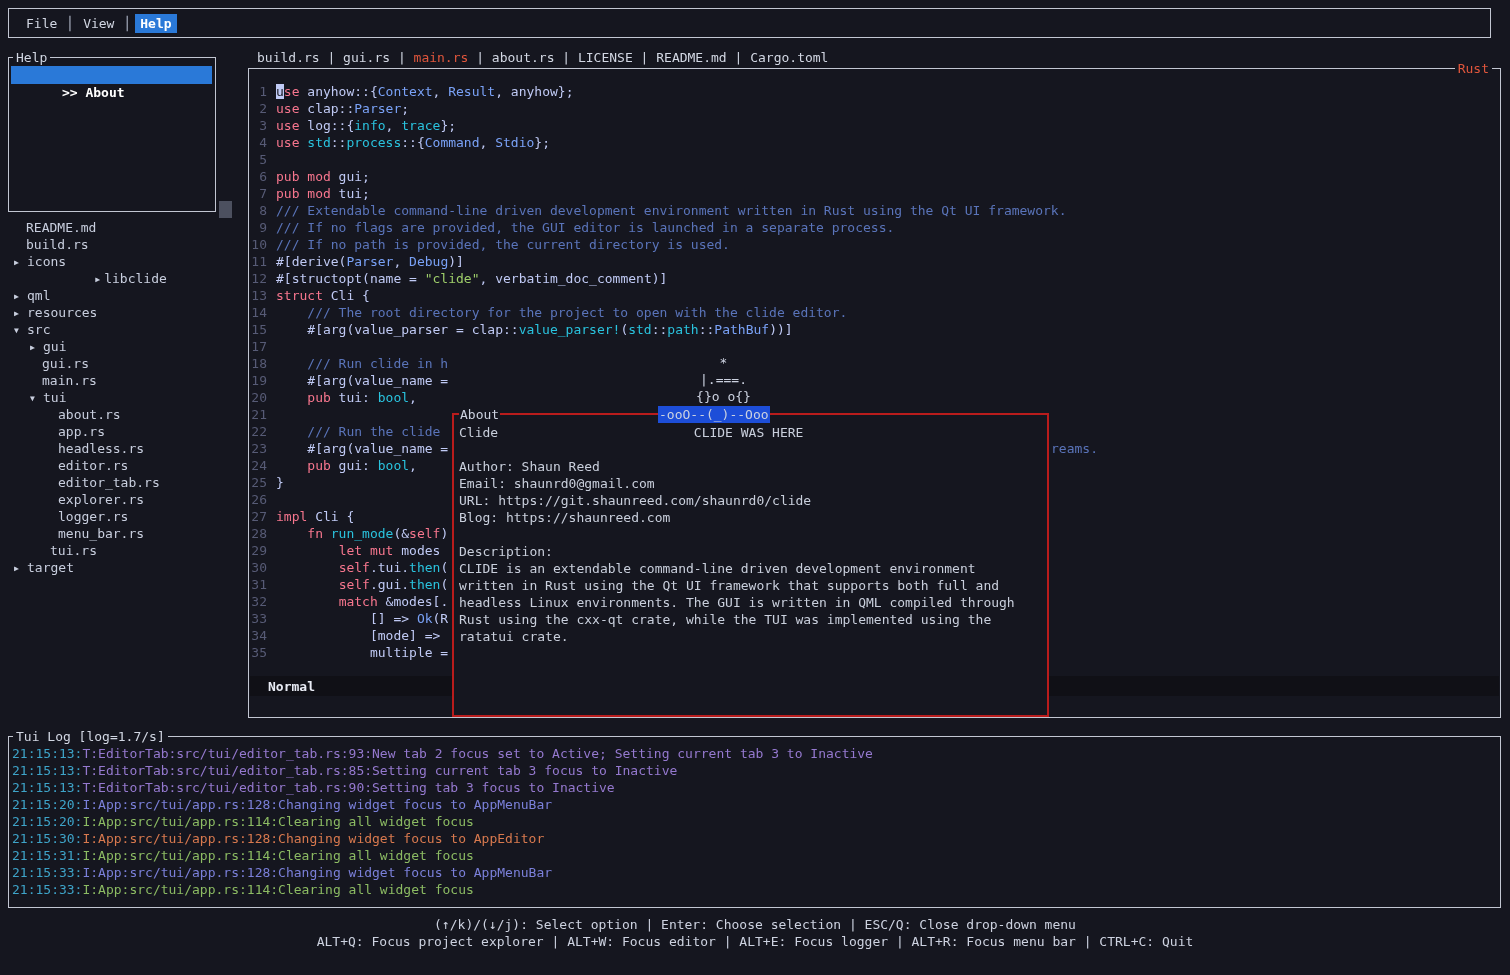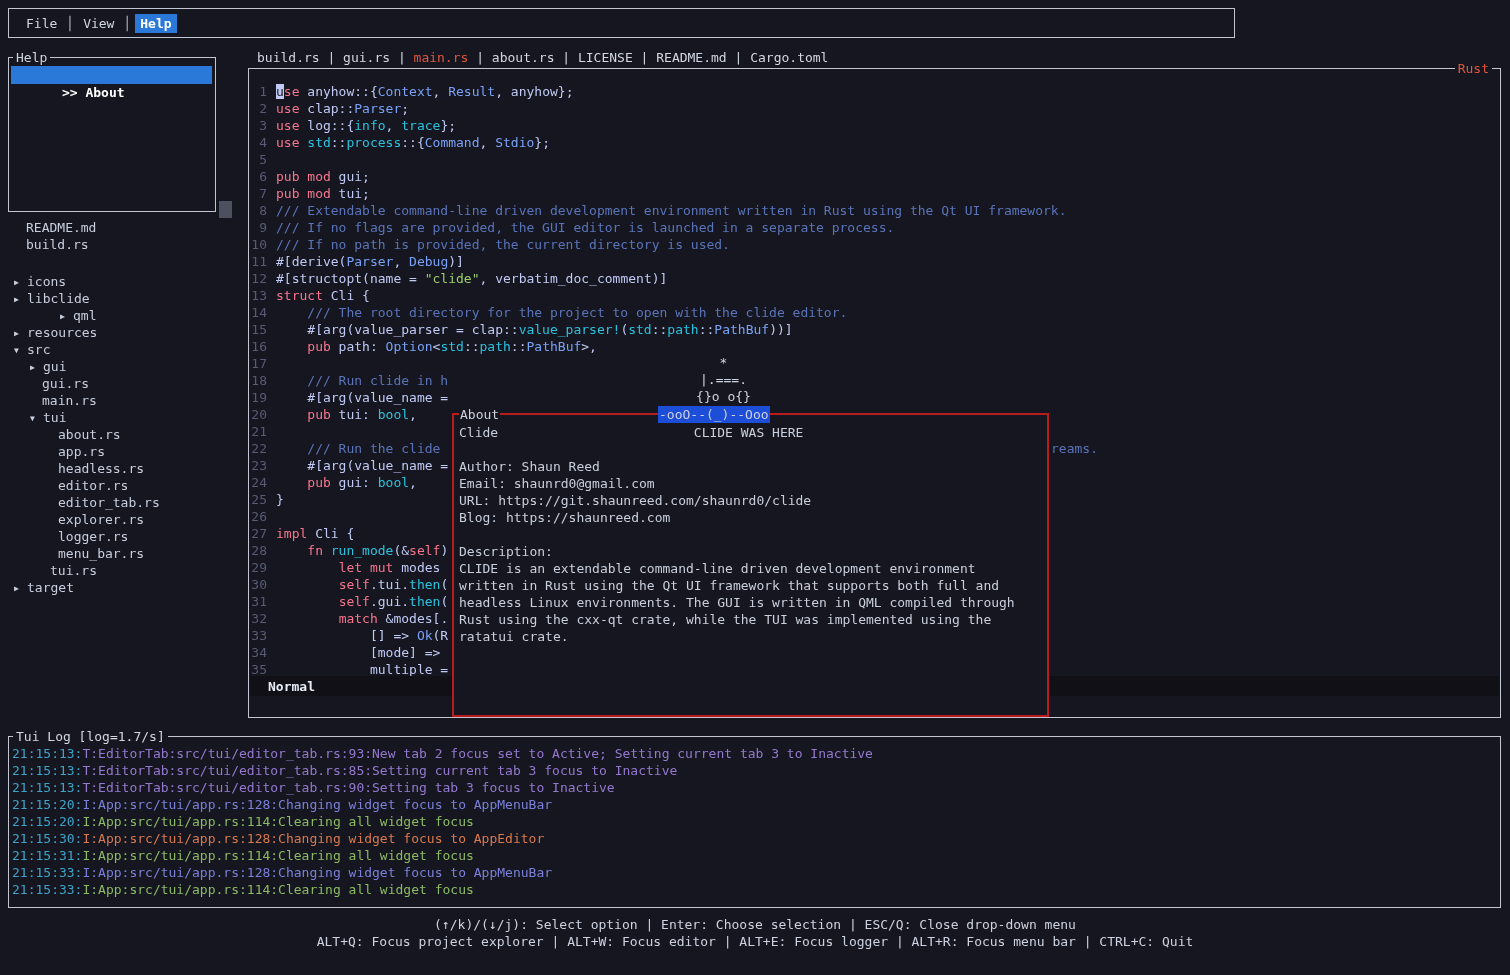--- a/index.html
+++ b/index.html
@@ -2,21 +2,21 @@
 <html><head>
 <meta charset="utf-8">
 <style>
   *{margin:0;padding:0;box-sizing:border-box}
   html,body{width:1510px;height:975px}
   body{background:#15161f;font-family:"DejaVu Sans Mono",monospace;font-size:13px;line-height:17px;color:#c0caf5;position:relative;overflow:hidden}
   pre{font:inherit;margin:0}
   .box{border:1px solid #c2c6d2;position:absolute;background:#15161f}
   .btitle{position:absolute;top:-9px;left:4px;background:#15161f;padding:0 3px;color:#d2d7e3;white-space:pre}
   
-  .menubar{left:8px;top:8px;width:1227px;height:30px;display:flex;align-items:center;padding-left:12px}
+  .menubar{left:8px;top:8px;width:1483px;height:30px;display:flex;align-items:center;padding-left:12px}
   .mitem{padding:1px 5px;color:#d2d7e3}
   .mitem.active{background:#2a79d8;color:#ffffff;font-weight:bold}
   .msep{margin:0 4px;color:#b7bdcf}
   
   .help-box{left:8px;top:57px;width:208px;height:155px}
   .help-sel{position:absolute;left:2px;top:8px;right:3px;height:18px;line-height:18px;background:#2a79d8;color:#ffffff;font-weight:bold;padding-left:4px;white-space:pre}
   .help-scroll{position:absolute;left:219px;top:201px;width:13px;height:17px;background:#4c505f}
   
   .file-tree{position:absolute;left:8px;top:219px;width:236px}
   .trow{height:17px;white-space:pre;color:#c8cede}
@@ -81,23 +81,23 @@
     <span class="btitle">Help</span>
     <div class="help-sel">
       <span>&gt;&gt; About</span>
     </div>
   </div>
   <div class="help-scroll"></div>
 
   <div class="file-tree">
       <div class="trow" style="padding-left: 18px;"><span class="tlabel">README.md</span></div>
       <div class="trow" style="padding-left: 18px;"><span class="tlabel">build.rs</span></div>
-      <div class="trow" style="padding-left: 6px; margin-top: 20px;"><span class="arrow">▶</span><span class="tlabel">icons</span></div>
-      <div class="trow" style="padding-left: 6px;"><span class="arrow">▶</span><span class="tlabel">libclide</span></div>
-      <div class="trow" style="padding-left: 6px; margin-left: 46px;"><span class="arrow">▶</span><span class="tlabel">qml</span></div>
+      <div class="trow" style="padding-left: 6px;"><span class="arrow">▶</span><span class="tlabel">icons</span></div>
+      <div class="trow" style="padding-left: 6px; text-align: center;"><span class="arrow">▶</span><span class="tlabel">libclide</span></div>
+      <div class="trow" style="padding-left: 6px;"><span class="arrow">▶</span><span class="tlabel">qml</span></div>
       <div class="trow" style="padding-left: 6px;"><span class="arrow">▶</span><span class="tlabel">resources</span></div>
       <div class="trow" style="padding-left: 6px;"><span class="arrow">▼</span><span class="tlabel">src</span></div>
       <div class="trow" style="padding-left: 22px;"><span class="arrow">▶</span><span class="tlabel">gui</span></div>
       <div class="trow" style="padding-left: 34px;"><span class="tlabel">gui.rs</span></div>
       <div class="trow" style="padding-left: 34px;"><span class="tlabel">main.rs</span></div>
       <div class="trow" style="padding-left: 22px;"><span class="arrow">▼</span><span class="tlabel">tui</span></div>
       <div class="trow" style="padding-left: 50px;"><span class="tlabel">about.rs</span></div>
       <div class="trow" style="padding-left: 50px;"><span class="tlabel">app.rs</span></div>
       <div class="trow" style="padding-left: 50px;"><span class="tlabel">headless.rs</span></div>
       <div class="trow" style="padding-left: 50px;"><span class="tlabel">editor.rs</span></div>
@@ -166,24 +166,20 @@
           <span class="ln">13</span>
           <span class="ct"><span class="tok-kw">struct</span><span class="tok-fg"> Cli {</span></span>
         </div>
         <div class="cl">
           <span class="ln">14</span>
           <span class="ct"><span class="tok-com">    /// The root directory for the project to open with the clide editor.</span></span>
         </div>
         <div class="cl">
           <span class="ln">15</span>
           <span class="ct"><span class="tok-fg">    #[arg(value_parser = clap::</span><span class="tok-fn">value_parser!</span><span class="tok-fg">(</span><span class="tok-fn">std</span><span class="tok-fg">::</span><span class="tok-fn">path</span><span class="tok-fg">::</span><span class="tok-ty">PathBuf</span><span class="tok-fg">))]</span></span>
-        </div>
-        <div class="cl">
-          <span class="ln">16</span>
-          <span class="ct"><span class="tok-fg">    </span><span class="tok-kw">pub</span><span class="tok-fg"> path: </span><span class="tok-ty">Option</span><span class="tok-fg">&lt;</span><span class="tok-fn">std</span><span class="tok-fg">::</span><span class="tok-fn">path</span><span class="tok-fg">::</span><span class="tok-ty">PathBuf</span><span class="tok-fg">&gt;,</span></span>
         </div>
         <div class="cl">
           <span class="ln">17</span>
           <span class="ct"></span>
         </div>
         <div class="cl">
           <span class="ln">18</span>
           <span class="ct"><span class="tok-com">    /// Run clide in h</span></span>
         </div>
         <div class="cl">

